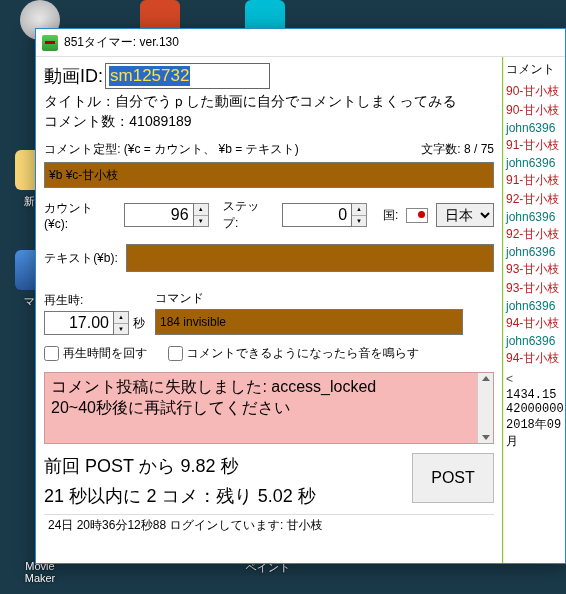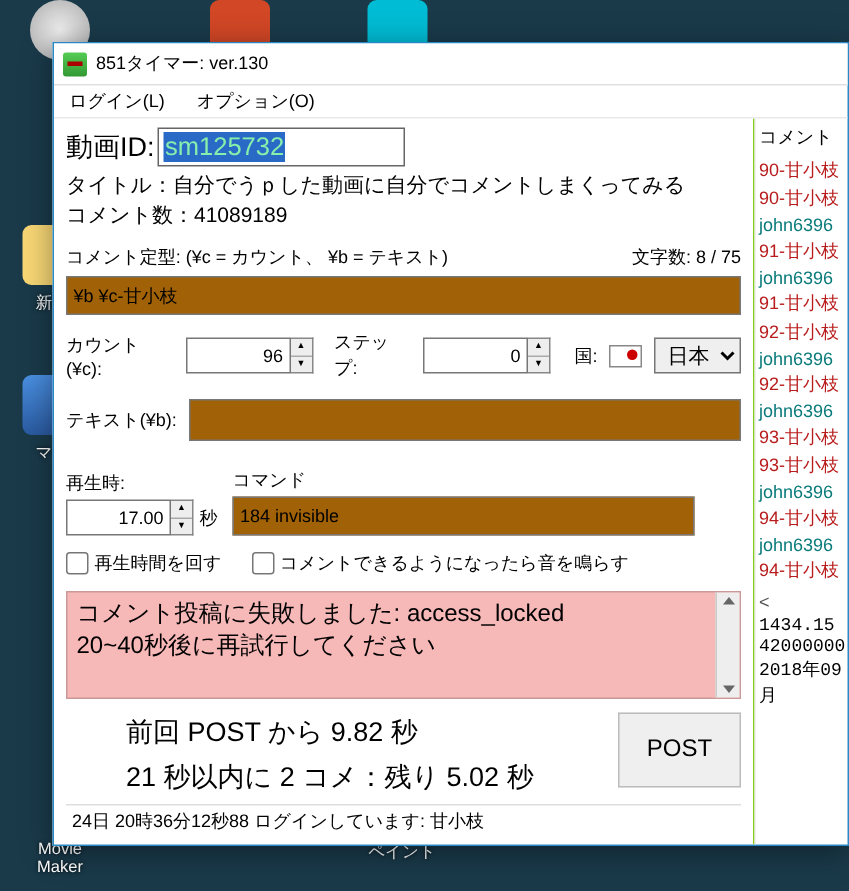--- a/index.html
+++ b/index.html
@@ -91,25 +91,25 @@
     font-family: Liberation Sans, sans-serif;
     font-size: 12px;
     border: 1px solid #777;
     padding: 2px 4px;
     background: #a16207;
   }
   .video-id {
     width: 165px; height: 26px;
     margin-left: 2px;
   }
-  .video-id-sel { background: #2a6ac7; color: #86efac; padding: 0 1px; }
+  .video-id-sel { background: #2a6ac7; color: #fde047; padding: 0 1px; }
   .small { font-size: 12px; }
   .template-in { width: 100%; height: 26px; }
   .spin { display: inline-flex; align-items: stretch; height: 24px; }
-  .spin input { width: 70px; text-align: right; border: 1px solid #777; padding: 0 4px; font-size: 12px; }
+  .spin input { width: 70px; text-align: right; border: 1px solid #777; padding: 0 4px; font-size: 16px; }
   .spin .btns { display: flex; flex-direction: column; width: 15px; border:1px solid #888; border-left:none;}
   .spin .btns button { flex:1; font-size:6px; line-height:1; padding:0; border:none; border-bottom:1px solid #aaa; background:#eee; cursor:pointer;}
   .spin .btns button:last-child{border-bottom:none;}
   .text-in { flex:1; height: 28px; }
   .cmd-in { width: 308px; height: 26px; font-size:14px; }
   .play-in { width: 64px; text-align:right; height:24px; font-size:14px;}
   select { border:1px solid #777; background:#efefef; height:24px; font-size:14px; padding: 0 4px;}
   .flag { display:inline-block; width:22px; height:15px; background:#fff; border:1px solid #888; position:relative; vertical-align:middle;}
   .flag::after{content:''; position:absolute; right:2px; top:2px; width:7px; height:7px; background:#c00; border-radius:50%;}
   input[type=checkbox]{ width:15px; height:15px; margin:0 4px 0 0; vertical-align:middle;}
@@ -157,24 +157,20 @@
 <div class="desktop-icon di5"><div class="ico"></div><span>マイ</span></div>
 <div class="desktop-icon di8"><span>Movie Maker</span></div>
 <div class="desktop-icon di9"><span>Excel 2016</span></div>
 <div class="desktop-icon di10"><span>ペイント</span></div>
 
 <div class="window">
   <div class="titlebar">
     <div class="app-icon"></div>
     <span>851タイマー: ver.130</span>
   </div>
-  <div class="menubar">
-    <span>ログイン(L)</span>
-    <span>オプション(O)</span>
-  </div>
   <div class="body">
     <div class="main">
       <div class="row">
         <span class="lbl big">動画ID:</span>
         <div class="video-id" style="border:1px solid #666;display:flex;align-items:center;padding:0 3px;">
           <span class="video-id-sel" style="font-size:17px;">sm125732</span>
         </div>
       </div>
       <div class="small" style="font-size:14px;margin-bottom:2px;">タイトル：自分でうｐした動画に自分でコメントしまくってみる</div>
       <div class="small" style="font-size:14px;margin-bottom:10px;">コメント数：41089189</div>
@@ -237,21 +233,21 @@
         <label><input type="checkbox" style=""><span>再生時間を回す</span></label>
         <label><input type="checkbox" style=""><span>コメントできるようになったら音を鳴らす</span></label>
       </div>
 
       <div class="log">
         <div>コメント投稿に失敗しました: access_locked</div>
         <div>20~40秒後に再試行してください</div>
         <div class="sc"></div>
       </div>
 
-      <div style="display:flex;align-items:center;margin-top:4px;margin-left:40px;">
+      <div style="display:flex;align-items:center;margin-top:4px;">
         <div style="flex:1">
           <div class="status1">前回 POST から 9.82 秒</div>
           <div class="status1">21 秒以内に 2 コメ：残り 5.02 秒</div>
         </div>
         <button class="postbtn">POST</button>
       </div>
 
       <div class="status-bar" style="margin-top:6px;">24日 20時36分12秒88 ログインしています: 甘小枝</div>
     </div>
 

